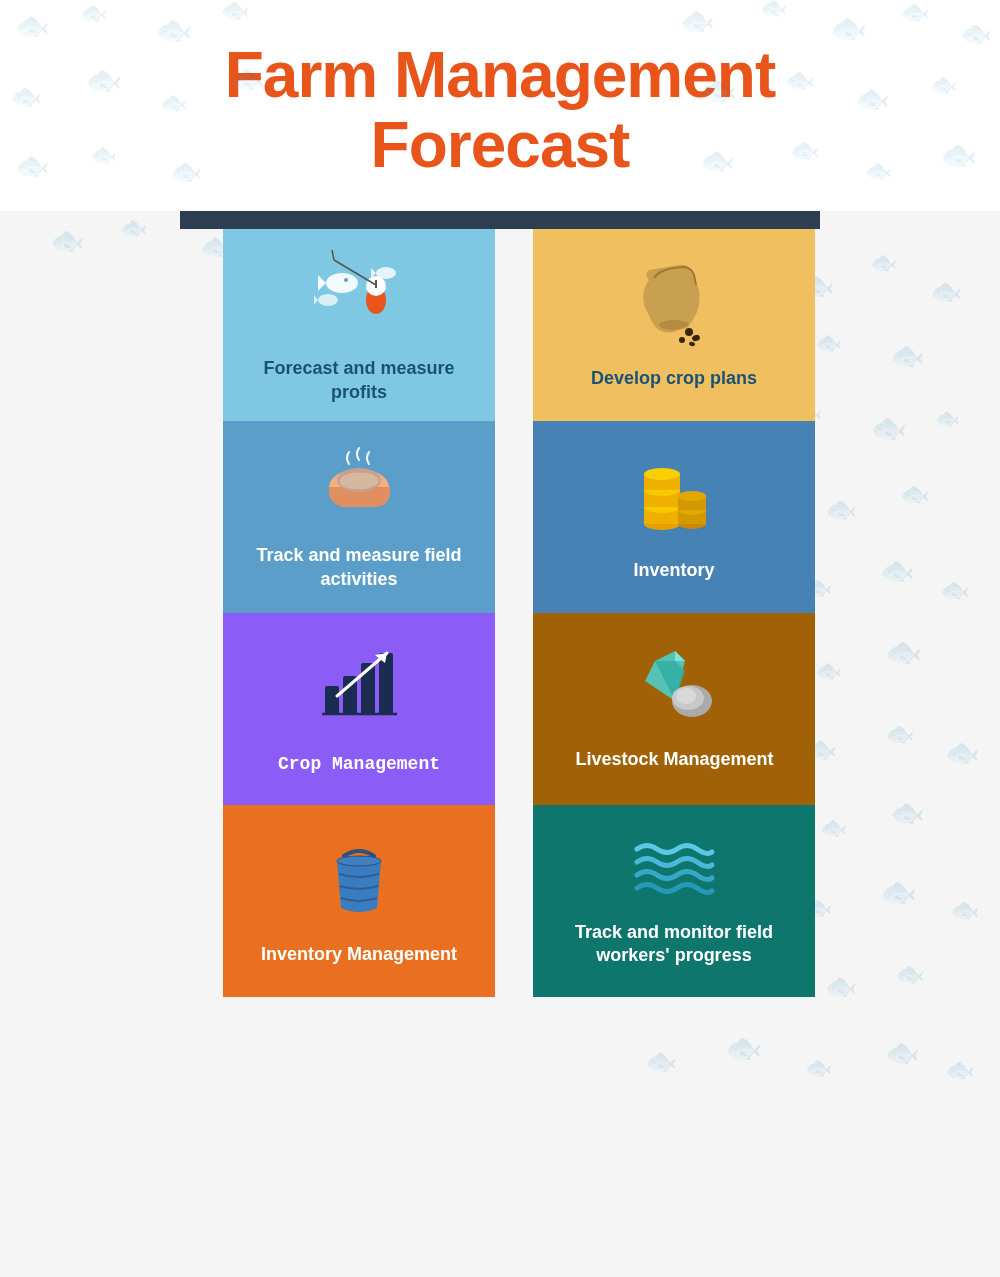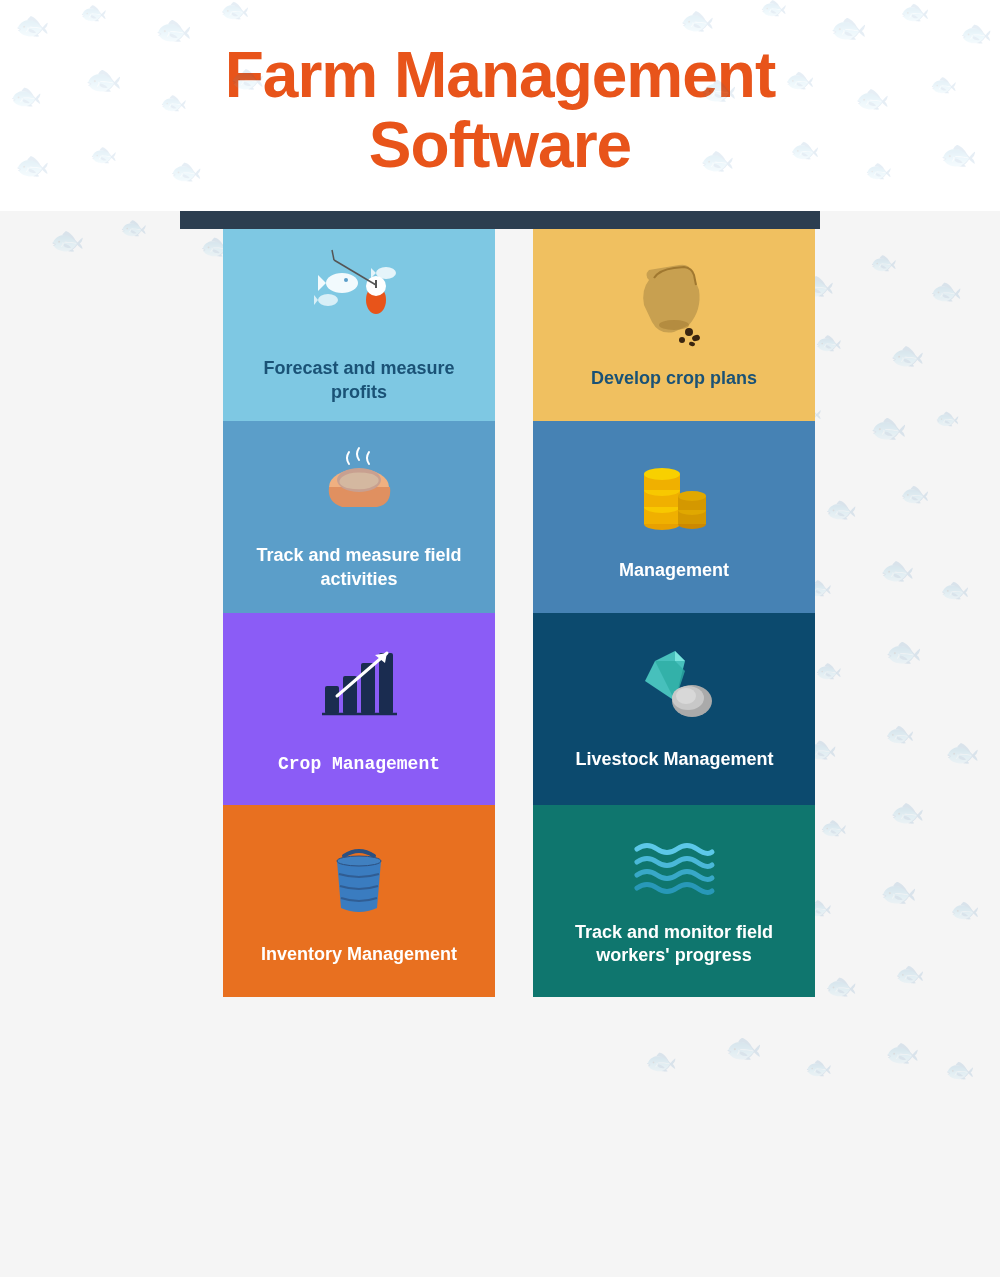--- a/index.html
+++ b/index.html
@@ -86,21 +86,21 @@
     .cell-risk .cell-label { color: white; }
 
     
     .cell-accounting { background: #4682b4; }
     .cell-accounting .cell-label { color: white; }
 
     .cell-crop-mgmt { background: #8b5cf6; font-family: Liberation Mono, monospace; }
     .cell-crop-mgmt .cell-label { color: white; }
 
     
-    .cell-livestock { background: #0c4a6e; padding-left: 16px; }
+    .cell-livestock { background: #a16207; padding-left: 16px; }
     .cell-livestock .cell-label { color: white; }
 
     .cell-inventory { background: #e87020; }
     .cell-inventory .cell-label { color: white; }
 
     
     .cell-labor { background: #1a3a6e; }
     .cell-labor .cell-label { color: white; }
 
     .cell-field-workers { background: #0f766e; }
@@ -172,21 +172,21 @@
       <text x="90" y="162" font-size="22" fill="#888">🐟</text>
       <text x="170" y="180" font-size="26" fill="#888">🐟</text>
       <text x="700" y="170" font-size="28" fill="#888">🐟</text>
       <text x="790" y="158" font-size="24" fill="#888">🐟</text>
       <text x="865" y="178" font-size="22" fill="#888">🐟</text>
       <text x="940" y="165" font-size="30" fill="#888">🐟</text>
     </svg>
   </div>
   <h1 class="header-title">
     <span>Farm Management</span><br>
-    <span>Software</span>
+    <span>Forecast</span>
   </h1>
 </div>
 
 <div class="grid-top-bar"></div>
 
 <div class="grid-container">
 
   <div class="grid-cell cell-forecast">
     <div class="cell-icon">
       <svg width="90" height="90" viewBox="0 0 90 90">
@@ -259,21 +259,21 @@
         <rect x="10" y="22" width="36" height="16" fill="#f0b000"></rect>
         <ellipse cx="28" cy="22" rx="18" ry="6" fill="#f8d000"></ellipse>
 
         <ellipse cx="58" cy="72" rx="14" ry="5" fill="#cc8800"></ellipse>
         <rect x="44" y="58" width="28" height="14" fill="#d49800"></rect>
         <ellipse cx="58" cy="58" rx="14" ry="5" fill="#e0a800"></ellipse>
         <rect x="44" y="44" width="28" height="14" fill="#d49800"></rect>
         <ellipse cx="58" cy="44" rx="14" ry="5" fill="#e0a800"></ellipse>
       </svg>
     </div>
-    <div class="cell-label">Management</div>
+    <div class="cell-label">Inventory</div>
   </div>
 
   <div class="grid-cell cell-crop-mgmt">
     <div class="cell-icon">
       <svg width="85" height="85" viewBox="0 0 85 85">
 
         <rect x="8" y="45" width="14" height="28" rx="2" fill="#1a2c50"></rect>
         <rect x="26" y="35" width="14" height="38" rx="2" fill="#1a2c50"></rect>
         <rect x="44" y="22" width="14" height="51" rx="2" fill="#1a2c50"></rect>
         <rect x="62" y="12" width="14" height="61" rx="2" fill="#1a2c50"></rect>

